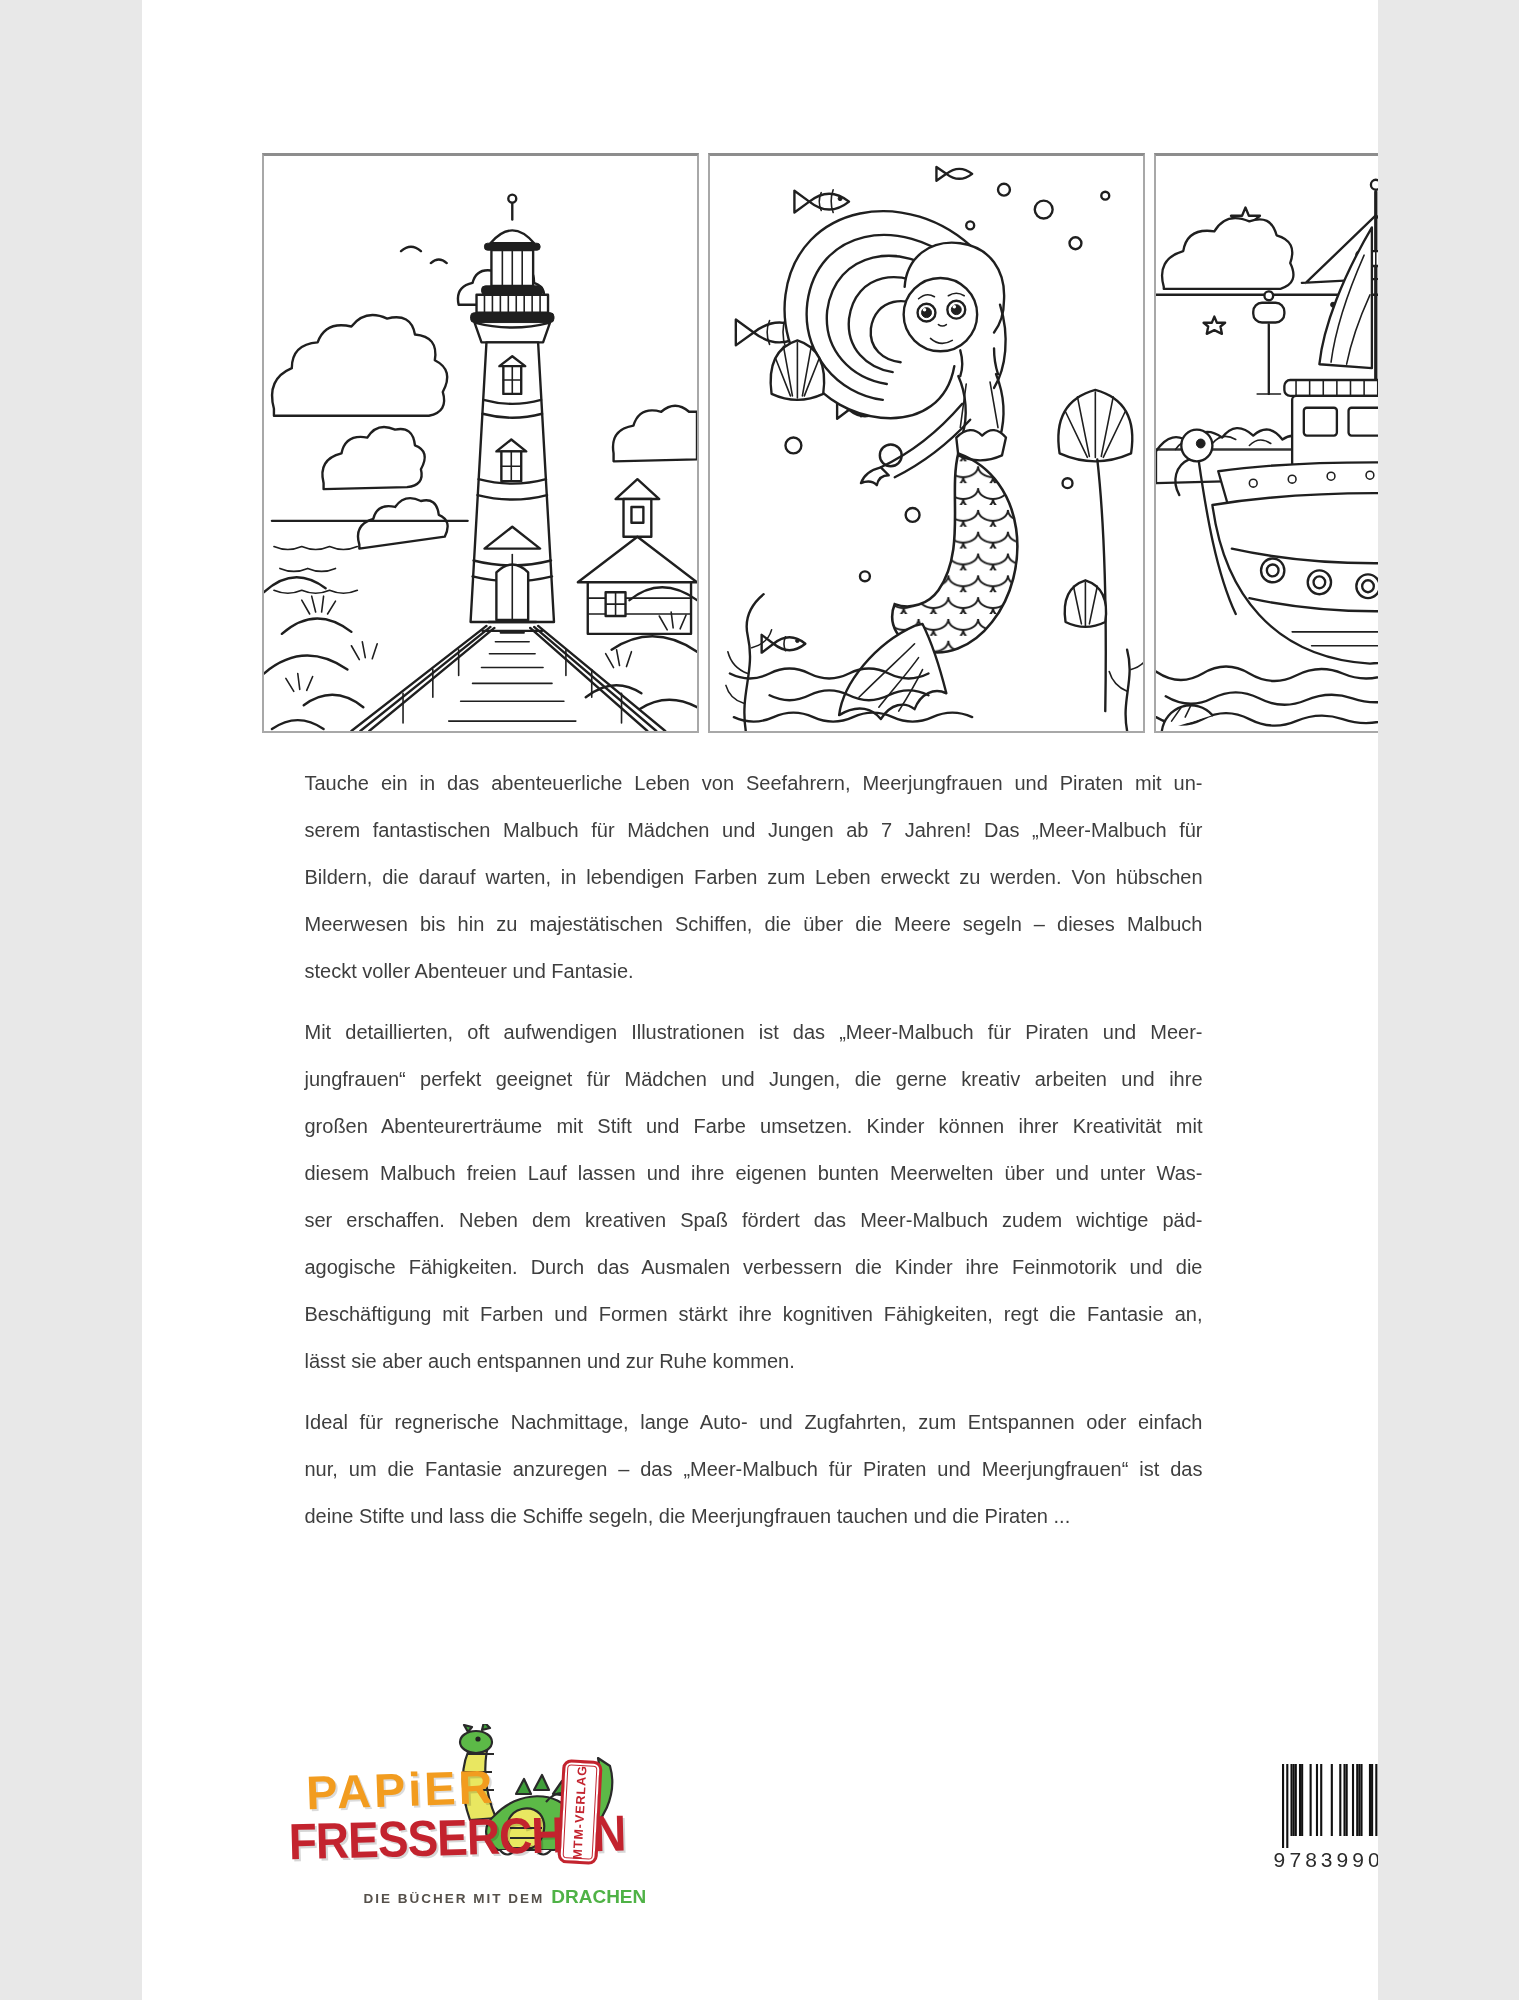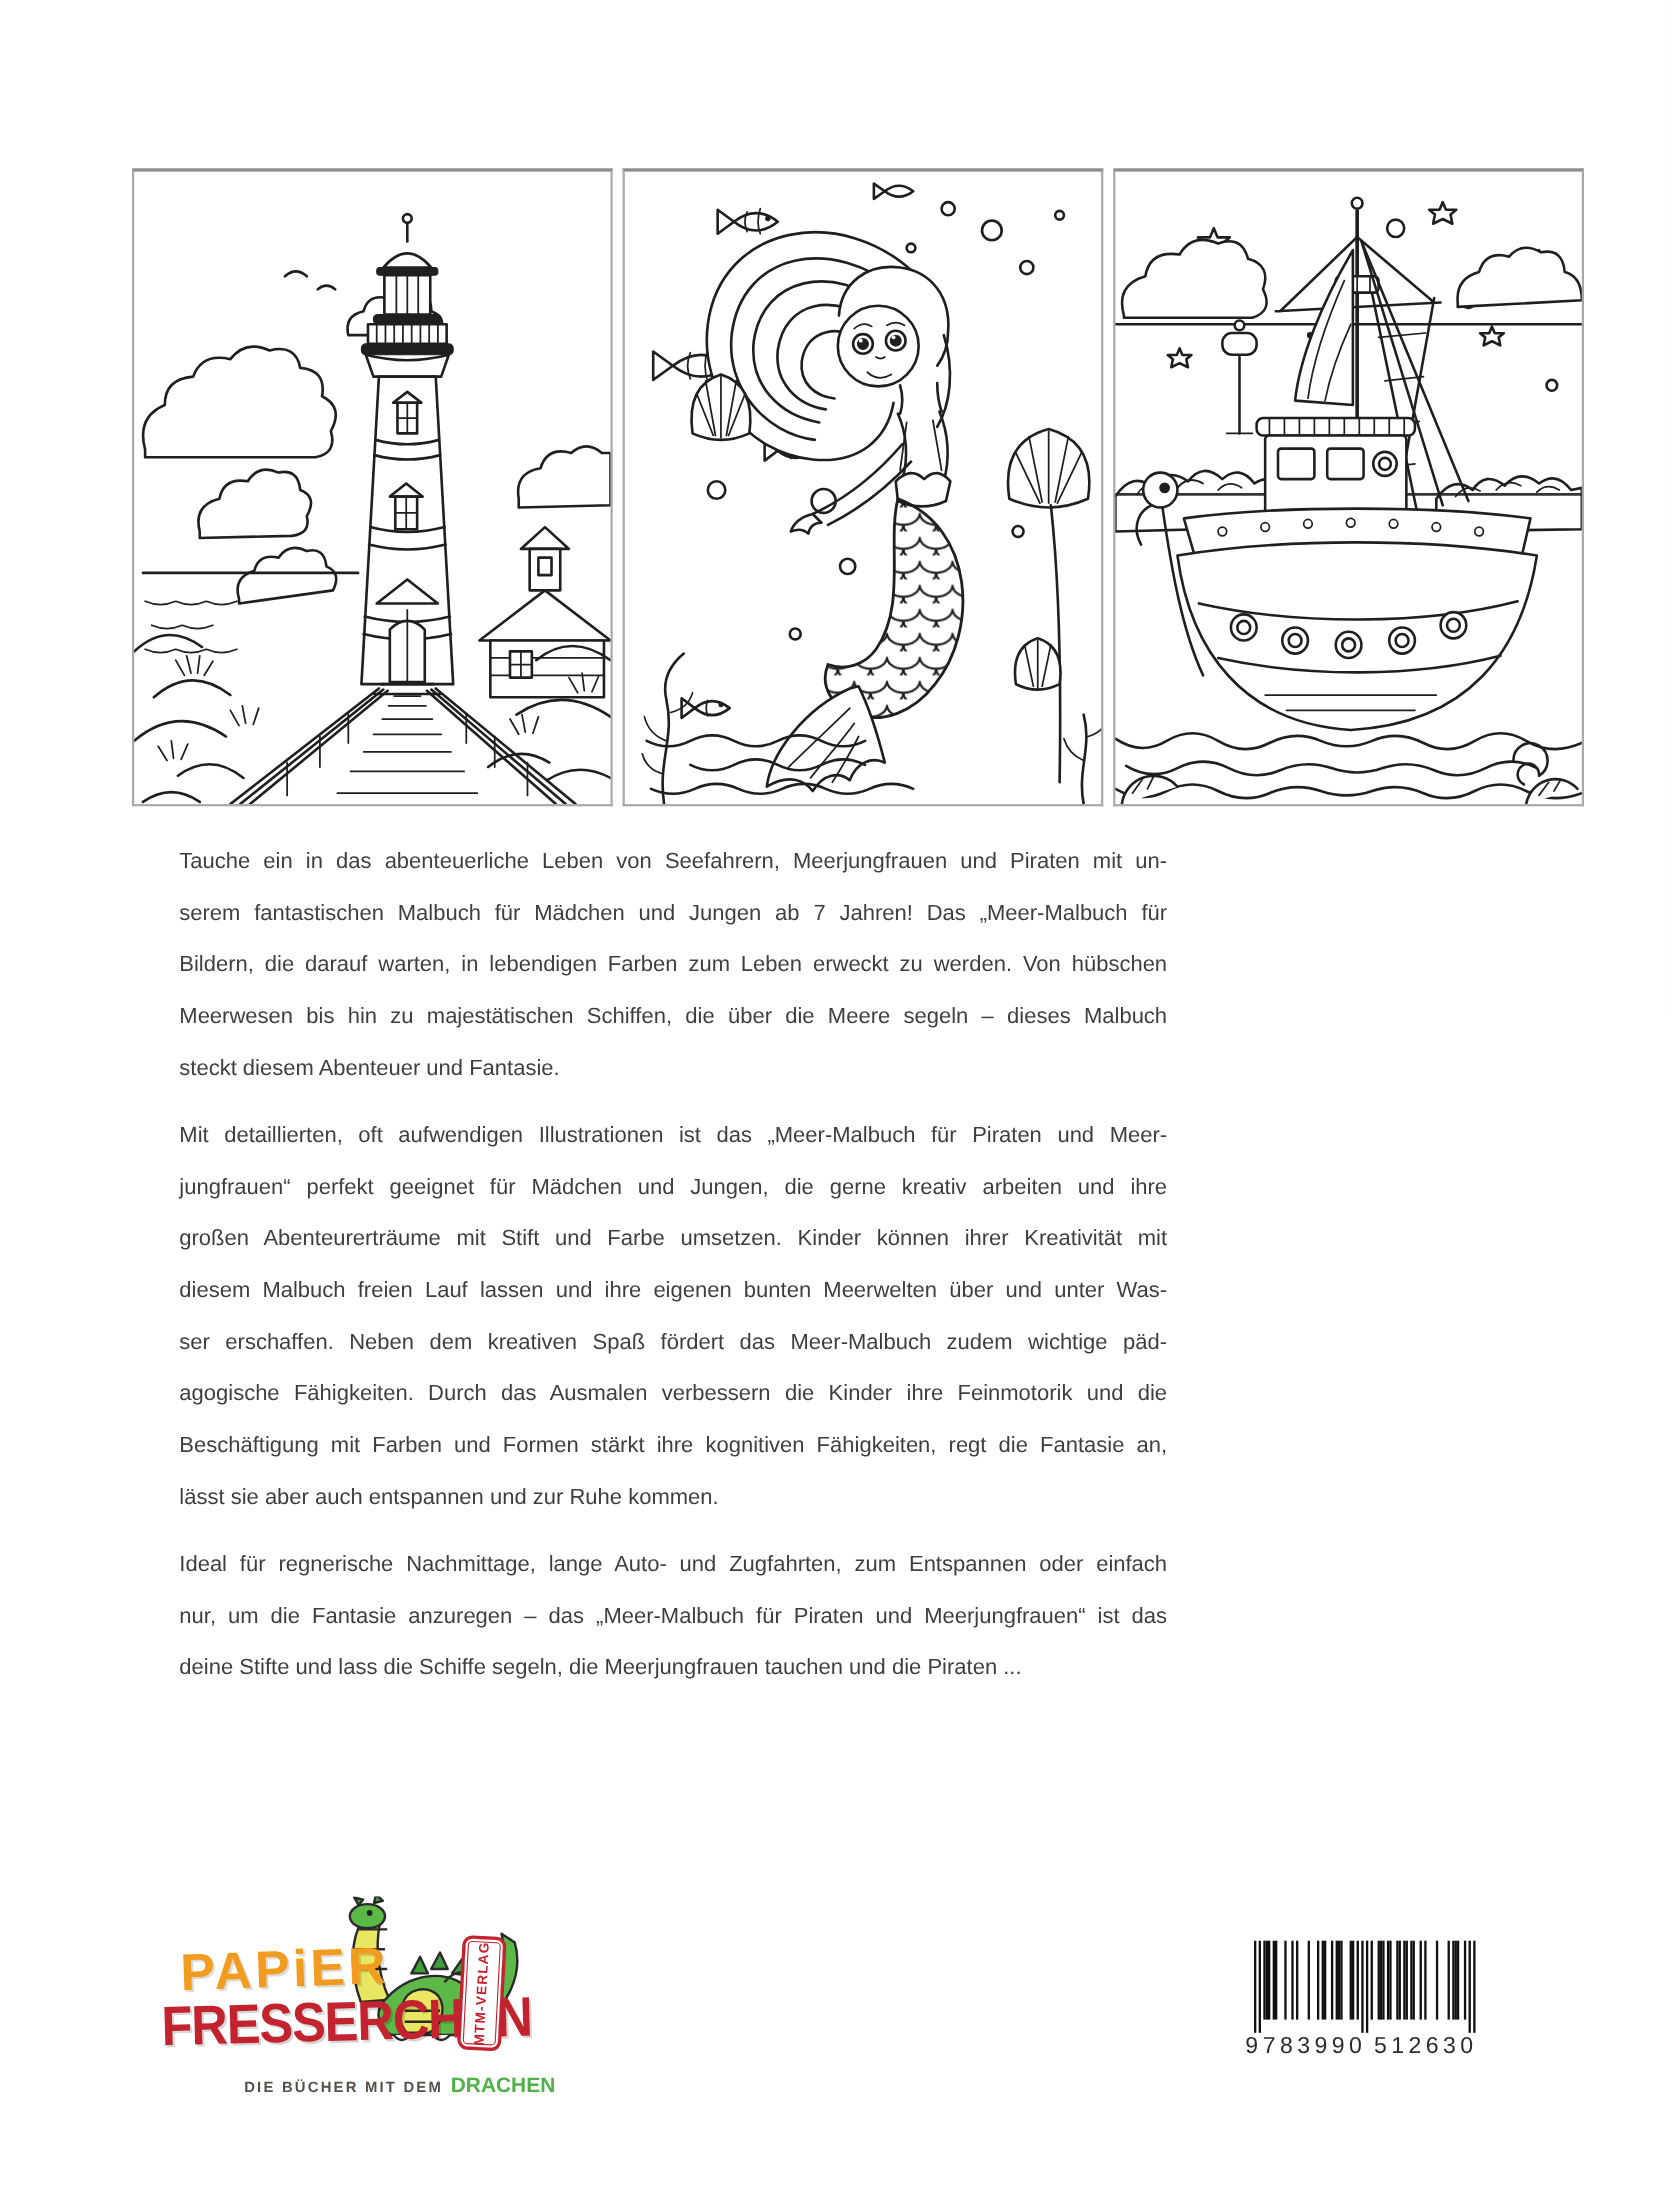--- a/index.html
+++ b/index.html
@@ -1,16 +1,16 @@
 <!DOCTYPE html>
 <html lang="de"><head>
 <meta charset="utf-8">
 <style>
   html,body{margin:0;padding:0;background:#e8e8e8;}
-  #page{position:relative;width:1519px;height:2000px;background:#fff;overflow:hidden;
+  #page{position:relative;width:1236px;height:2000px;background:#fff;overflow:hidden;
         font-family:"Liberation Sans",sans-serif;margin:0 auto;}
   
   .frame{position:absolute;top:153px;height:580px;background:#fff;box-sizing:border-box;
          border:2px solid #a8a8a8;border-top:3px solid #8d8d8d;}
   .f1{left:120px;width:437px;} .f2{left:566px;width:437px;} .f3{left:1012px;width:428px;}
   svg.art{width:100%;height:100%;display:block;}
   .ln{stroke:#1f1f1f;fill:none;stroke-width:2.4;stroke-linecap:round;stroke-linejoin:round;}
   .lnw{stroke:#1f1f1f;fill:#fff;stroke-width:2.4;stroke-linecap:round;stroke-linejoin:round;}
   .lnb{stroke:#1f1f1f;fill:#1f1f1f;stroke-linejoin:round;}
   .thin{stroke-width:1.6;}
@@ -314,21 +314,21 @@
       </g>
     </svg>
   </div>
 
   <div id="desc">
       <div class="para">
         <div class="tline">Tauche ein in das abenteuerliche Leben von Seefahrern, Meerjungfrauen und Piraten mit un-</div>
         <div class="tline">serem fantastischen Malbuch für Mädchen und Jungen ab 7 Jahren! Das „Meer-Malbuch für</div>
         <div class="tline">Bildern, die darauf warten, in lebendigen Farben zum Leben erweckt zu werden. Von hübschen</div>
         <div class="tline">Meerwesen bis hin zu majestätischen Schiffen, die über die Meere segeln – dieses Malbuch</div>
-        <div class="tline last">steckt diesem Abenteuer und Fantasie.</div>
+        <div class="tline last">steckt voller Abenteuer und Fantasie.</div>
       </div>
       <div class="para">
         <div class="tline">Mit detaillierten, oft aufwendigen Illustrationen ist das „Meer-Malbuch für Piraten und Meer-</div>
         <div class="tline">jungfrauen“ perfekt geeignet für Mädchen und Jungen, die gerne kreativ arbeiten und ihre</div>
         <div class="tline">großen Abenteurerträume mit Stift und Farbe umsetzen. Kinder können ihrer Kreativität mit</div>
         <div class="tline">diesem Malbuch freien Lauf lassen und ihre eigenen bunten Meerwelten über und unter Was-</div>
         <div class="tline">ser erschaffen. Neben dem kreativen Spaß fördert das Meer-Malbuch zudem wichtige päd-</div>
         <div class="tline">agogische Fähigkeiten. Durch das Ausmalen verbessern die Kinder ihre Feinmotorik und die</div>
         <div class="tline">Beschäftigung mit Farben und Formen stärkt ihre kognitiven Fähigkeiten, regt die Fantasie an,</div>
         <div class="tline last">lässt sie aber auch entspannen und zur Ruhe kommen.</div>

